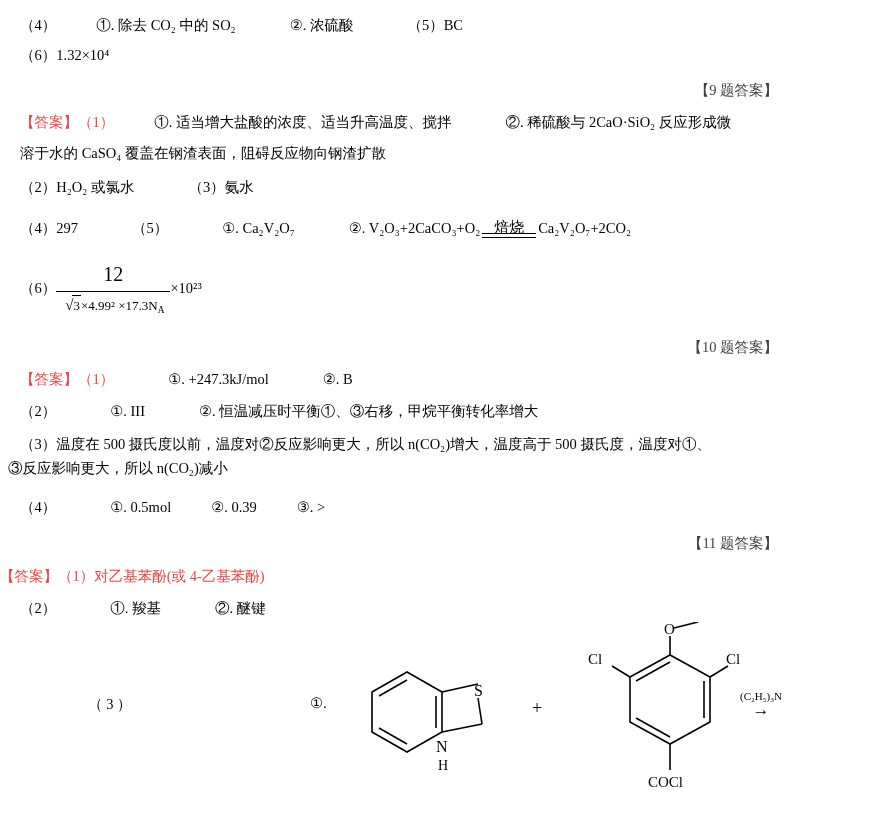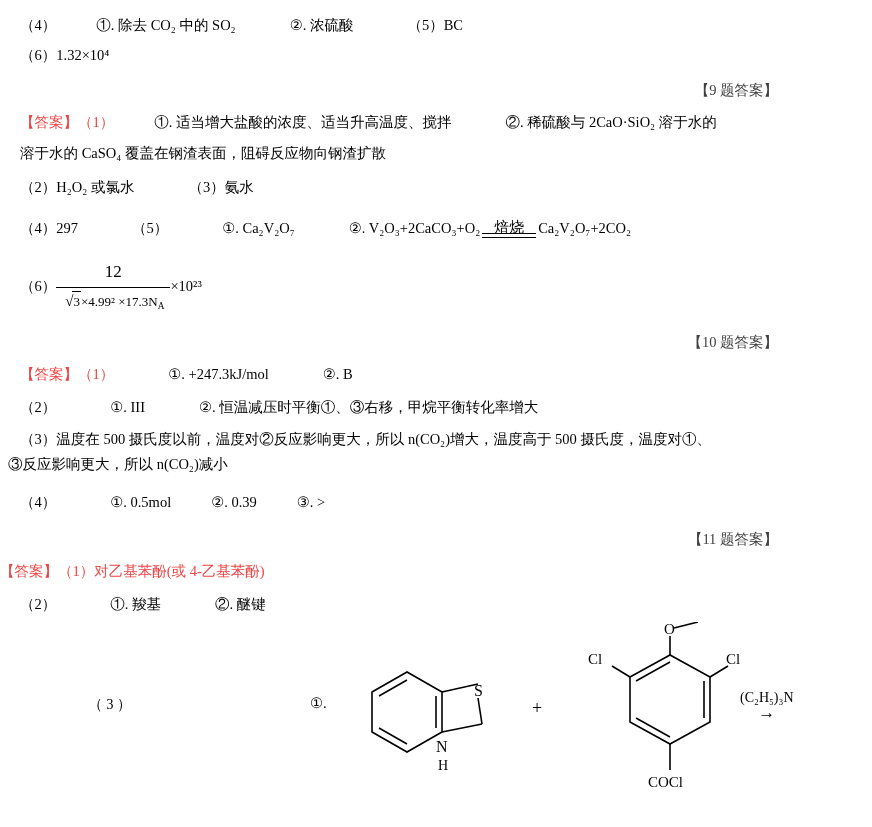--- a/index.html
+++ b/index.html
@@ -45,21 +45,21 @@
     display: inline-block;
     vertical-align: middle;
     text-align: center;
     position: relative;
     top: -2px;
   }
   .frac .num {
     display: block;
     padding: 0 6px 1px 6px;
     border-bottom: 1px solid #000;
-    font-size: 17px;
+    font-size: 20px;
   }
   .frac .den {
     display: block;
     padding: 2px 6px 0 6px;
     font-size: 13px;
   }
   .sqrt {
     display: inline-block;
     position: relative;
     padding-left: 3px;
@@ -126,21 +126,21 @@
 
   <div class="line" style="top:22px; padding-left:20px;">
     <span>（6）1.32×10⁴</span>
   </div>
 
   <div class="line heading" style="top:34px; padding-left:20px;">
     <span>【9 题答案】</span>
   </div>
 
   <div class="line" style="top:44px; padding-left:20px;">
-    <span class="ansmark">【答案】（1）</span><span class="sp2"></span><span>①. 适当增大盐酸的浓度、适当升高温度、搅拌</span><span class="sp3"></span><span>②. 稀硫酸与 2CaO·SiO₂ 溶于水的</span>
+    <span class="ansmark">【答案】（1）</span><span class="sp2"></span><span>①. 适当增大盐酸的浓度、适当升高温度、搅拌</span><span class="sp3"></span><span>②. 稀硫酸与 2CaO·SiO₂ 反应形成微</span>
   </div>
 
   <div class="line" style="top:52px; padding-left:20px;">
     <span>溶于水的 CaSO₄ 覆盖在钢渣表面，阻碍反应物向钢渣扩散</span>
   </div>
 
   <div class="line" style="top:64px; padding-left:20px;">
     <span>（2）H₂O₂ 或氯水</span><span class="sp3"></span><span>（3）氨水</span>
   </div>
 
@@ -230,19 +230,19 @@
 
         <line x1="100" y1="122" x2="100" y2="148"></line>
       </g>
       <text x="94" y="12" font-family="Liberation Serif, serif" font-size="15" fill="#000">O</text>
       <text x="18" y="42" font-family="Liberation Serif, serif" font-size="15" fill="#000">Cl</text>
       <text x="156" y="42" font-family="Liberation Serif, serif" font-size="15" fill="#000">Cl</text>
       <text x="78" y="165" font-family="Liberation Serif, serif" font-size="15" fill="#000">COCl</text>
     </svg>
 
     <div style="position:absolute; left:740px; top:78px; text-align:center;">
-      <div style="font-size:14px; line-height:1.1;">(C₂H₅)₃N</div>
+      <div style="font-size:11px; line-height:1.1;">(C₂H₅)₃N</div>
       <div style="font-size:17px; line-height:1; margin-top:-1px;">→</div>
     </div>
 
   </div>
 
 </div>
 
 </body></html>

